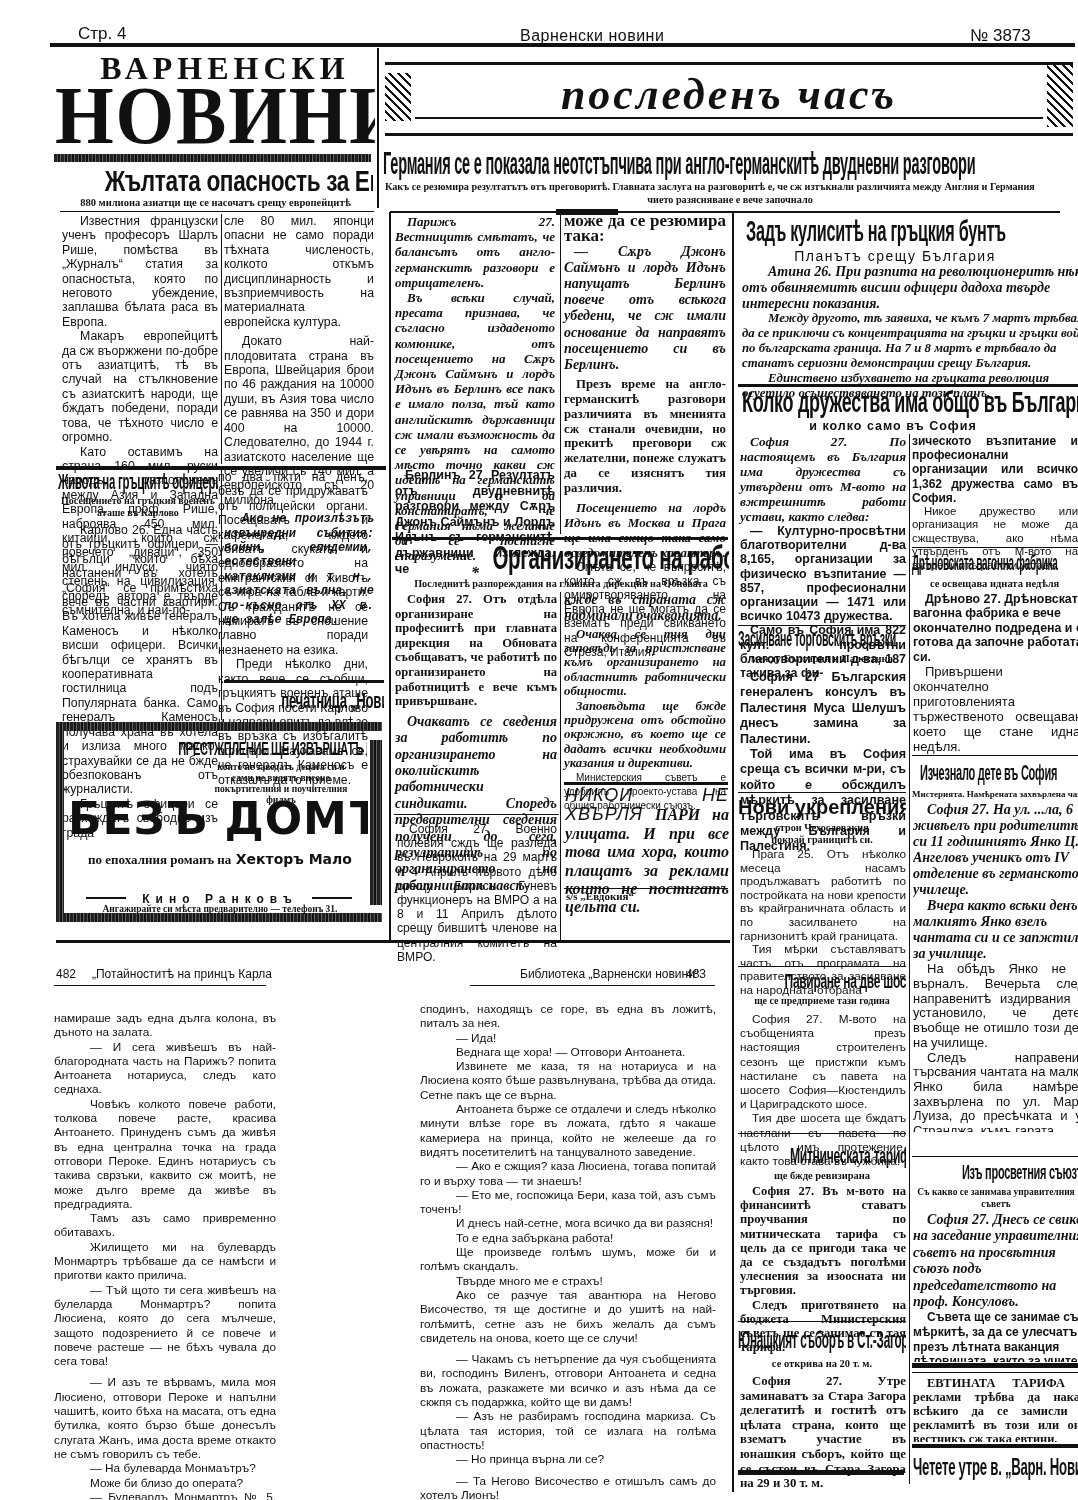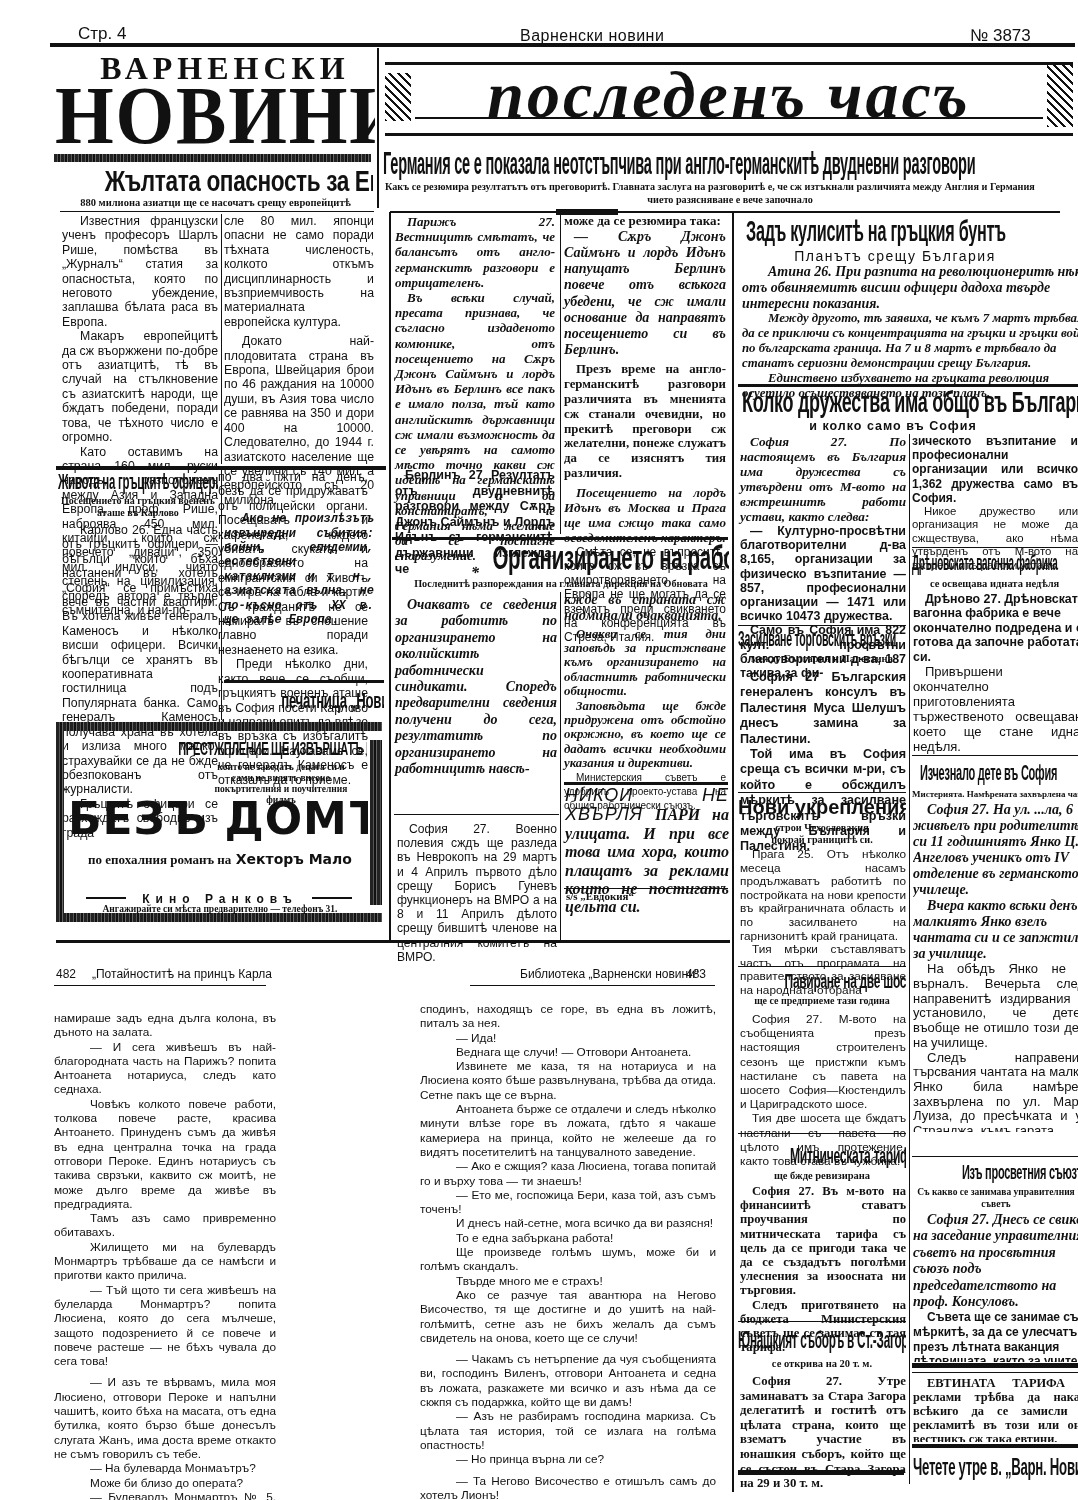--- a/index.html
+++ b/index.html
@@ -31,21 +31,21 @@
 <div class="abs hd" style="left:90px;top:50px;width:270px;font-family:'Liberation Serif',serif;font-size:32px;letter-spacing:5px;">ВАРНЕНСКИ</div>
 <div class="abs" style="left:55px;top:76px;width:320px;height:72px;overflow:hidden;">
   <span class="cond" style="display:inline-block;font-family:'Liberation Serif',serif;font-size:82px;line-height:80px;transform:scaleX(0.92);letter-spacing:2px;">НОВИНИ</span>
 </div>
 <div class="abs noise" style="left:54px;top:154px;width:317px;height:8px;"></div>
 <div class="vrule" style="left:377px;top:48px;height:160px;"></div>
 
 <div class="abs" style="left:385px;top:62px;width:688px;height:68px;border-top:3px solid #111;border-bottom:3px solid #111;">
   <div class="abs" style="left:0;top:8px;width:26px;height:48px;background:repeating-linear-gradient(45deg,#111 0 2px,#fff 2px 6px),repeating-linear-gradient(-45deg,#111 0 2px,transparent 2px 6px);"></div>
   <div class="abs" style="right:0;top:0;width:26px;height:62px;background:repeating-linear-gradient(45deg,#111 0 2px,#fff 2px 6px);"></div>
-  <div class="abs hd" style="left:30px;top:-8px;width:628px;font-family:'Liberation Serif',serif;font-style:italic;font-size:66px;line-height:76px;letter-spacing:3px;">последенъ часъ</div>
+  <div class="abs hd" style="left:30px;top:-8px;width:628px;font-family:'Liberation Serif',serif;font-style:italic;font-size:44px;line-height:76px;letter-spacing:3px;">последенъ часъ</div>
   <div class="rule" style="left:30px;top:52px;width:628px;height:2px;"></div>
 </div>
 
 <div class="abs" style="left:383px;top:146px;width:695px;height:34px;overflow:hidden;">
   <span class="cond" style="display:inline-block;font-size:32px;line-height:34px;transform:scaleX(0.455);">Германия се е показала неотстъпчива при англо-германскитѣ двудневни разговори</span>
 </div>
 <div class="abs hd" style="left:385px;top:181px;width:690px;font-family:'Liberation Serif',serif;font-size:10.2px;text-align:left;">Какъ се резюмира резултатътъ отъ преговоритѣ. Главната заслуга на разговоритѣ е, че сж изтъкнали различията между Англия и Германия</div>
 <div class="abs hd" style="left:385px;top:194px;width:690px;font-family:'Liberation Serif',serif;font-size:10.2px;">чието разясняване е вече започнало</div>
 <div class="rule" style="left:390px;top:211px;width:670px;height:2px;"></div>
 <div class="rule" style="left:556px;top:209px;width:62px;height:6px;"></div>
@@ -108,33 +108,34 @@
 
 <div class="vrule" style="left:389px;top:212px;height:730px;width:2px;"></div>
 <div class="abs it" style="left:395px;top:214px;width:160px;font-size:13px;line-height:15.2px;text-align:justify;">
   <p style="margin:0;text-indent:12px">Парижъ 27. Вестницитѣ смѣтатъ, че балансътъ отъ англо-германскитѣ разговори е отрицателенъ.</p>
   <p style="margin:0;text-indent:12px">Въ всѣки случай, пресата признава, че съгласно издаденото комюнике, отъ посещението на Сѫръ Джонъ Саймънъ и лордъ Идънъ въ Берлинъ все пакъ е имало полза, тъй като английскитѣ държавници сж имали възможность да се увѣрятъ на самото мѣсто точно какви сж идеитѣ на германскитѣ управници и да констатиратъ, че Германия нѣма желание да се постигне споразумение.</p>
   <div style="text-align:center;font-size:16px;line-height:18px">*</div>
 </div>
 <div class="abs ser" style="left:395px;top:468px;width:160px;font-family:'Liberation Sans',sans-serif;font-size:12.5px;line-height:15.6px;text-align:justify;text-indent:10px;">Берлинъ 27 Резултатъ отъ двудневнитѣ разговори между Сѫръ Джонъ Саймънъ и Лордъ Идънъ съ германскитѣ държавници изглежда, че</div>
 <div class="vrule" style="left:560px;top:214px;height:320px;width:1px;"></div>
 <div class="abs" style="left:564px;top:214px;width:162px;text-align:justify;">
-  <div class="ser" style="font-size:13px;">може да се резюмира така:</div>
+  <div class="ser" style="font-size:17px;">може да се резюмира така:</div>
   <div class="it" style="text-indent:10px;font-size:14px;line-height:16.2px;">— Сѫръ Джонъ Саймънъ и лордъ Идънъ напущатъ Берлинъ повече отъ всѣкога убедени, че сж имали основание да направятъ посещението си въ Берлинъ.</div>
   <div class="ser" style="text-indent:12px;margin-top:4px;">Презъ време на англо-германскитѣ разговори различията въ мненията сж станали очевидни, но прекитѣ преговори сж желателни, понеже служатъ да се изяснятъ тия различия.</div>
   <div class="it" style="text-indent:12px;margin-top:4px;font-size:13px;line-height:15px;">Посещението на лордъ Идънъ въ Москва и Прага ще има сжщо така само осведомителенъ характеръ.</div>
   <div class="body" style="text-indent:12px;font-size:12px;line-height:14.2px;">Смѣта се, че въпроситѣ, които сж въ връзка съ омиротворяването на Европа не ще могатъ да се взематъ преди свикването на конференцията въ Стреза, Италия.</div>
 </div>
 <div class="rule" style="left:392px;top:537px;width:336px;height:3px;"></div>
 
 <div class="abs" style="left:393px;top:541px;width:336px;height:34px;overflow:hidden;text-align:center;">
   <span class="cond" style="display:inline-block;font-size:33px;line-height:34px;transform:scaleX(0.62);transform-origin:center top;">Организирането на работницитѣ</span>
 </div>
 <div class="abs sub" style="left:393px;top:578px;width:336px;font-size:10.2px;">Последнитѣ разпореждания на главната дирекция на Обновата</div>
 <div class="abs" style="left:395px;top:592px;width:162px;text-align:justify;">
+  <div class="ser" style="text-indent:12px;font-size:12.6px;line-height:14.6px;">София 27. Отъ отдѣла организиране на професиитѣ при главната дирекция на Обновата съобщаватъ, че работитѣ по организирането на работницитѣ е вече къмъ привършване.</div>
   <div class="it" style="text-indent:12px;font-size:14px;line-height:16.4px;margin-top:5px;">Очакватъ се сведения за работитѣ по организирането на околийскитѣ работнически синдикати. Споредъ предварителни сведения получени до сега, резултатитѣ по организирането на работницитѣ навсѣ-</div>
 </div>
 <div class="vrule" style="left:560px;top:592px;height:350px;width:1px;"></div>
 <div class="abs" style="left:564px;top:592px;width:162px;text-align:justify;">
   <div class="it" style="font-size:14px;line-height:15.8px;">кжде въ страната сж надминали очакванията.</div>
   <div class="it" style="font-size:12.8px;line-height:14.4px;text-indent:12px;margin-top:3px;">Очаква се тия дни заповѣдь за пристжпване къмъ организирането на областнитѣ работнически общности.</div>
   <div class="it" style="font-size:12.8px;line-height:14.4px;text-indent:12px;">Заповѣдьта ще бжде придружена отъ обстойно окржжно, въ което ще се дадатъ всички необходими указания и директиви.</div>
   <div class="body" style="text-indent:12px;font-size:10px;line-height:14px;">Министерския съветъ е удобрилъ проекто-устава на общия работнически съюзъ.</div>
 </div>
 <div class="rule" style="left:394px;top:814px;width:165px;height:1px;"></div>
@@ -284,21 +285,21 @@
   <p class="gap">— И азъ те вѣрвамъ, мила моя Люсиено, отговори Пероке и напълни чашитѣ, които бѣха на масата, отъ една бутилка, която бързо бѣше донесълъ слугата Жанъ, има доста време откакто не съмъ говорилъ съ тебе.</p>
   <p>— На булеварда Монмаътръ?</p>
   <p>Може би близо до операта?</p>
   <p>— Булевардъ Монмартръ № 5, първия етажъ, отговори Пероке, салонъ съ огледала, съ стая за игра, единъ бѣлъ салонъ, единъ салонъ постланъ и украсенъ съ жълтъ атласъ, зала за ядене, две стаи за спане, дамски салонъ или будоаръ, единъ кабинетъ.</p>
 
 </div>
 
 <div class="abs book" style="left:420px;top:1002px;width:296px;font-size:11.8px;">
   <p style="text-indent:0">сподинъ, находящъ се горе, въ една въ ложитѣ, питалъ за нея.</p>
   <p>— Ида!</p>
-  <p>Веднага ще случи! — Отговори Антоанета.</p>
+  <p>Веднага ще хора! — Отговори Антоанета.</p>
   <p>Извинете ме каза, тя на нотариуса и на Люсиена която бѣше развълнувана, трѣбва да отида. Сетне пакъ ще се върна.</p>
   <p>Антоанета бърже се отдалечи и следъ нѣколко минути влѣзе горе въ ложата, гдѣто я чакаше камериера на принца, който не желееше да го видятъ посетителитѣ на танцувалното заведение.</p>
   <p>— Ако е сжщия? каза Люсиена, тогава попитай го и върху това — ти знаешъ!</p>
   <p>— Ето ме, госпожица Бери, каза той, азъ съмъ точенъ!</p>
   <p>И днесъ най-сетне, мога всичко да ви разясня!</p>
   <p>То е една забъркана работа!</p>
   <p>Ще произведе голѣмъ шумъ, може би и голѣмъ скандалъ.</p>
   <p>Твърде много ме е страхъ!</p>
   <p>Ако се разчуе тая авантюра на Негово Височество, тя ще достигне и до ушитѣ на най-голѣмитѣ, сетне азъ не бихъ желалъ да съмъ свидетель на онова, което ще се случи!</p>
   <p class="gap">— Чакамъ съ нетърпение да чуя съобщенията ви, господинъ Виленъ, отговори Антоанета и седна въ ложата, разкажете ми всичко и азъ нѣма да се скжпя съ подаржка, който ще ви дамъ!</p>

